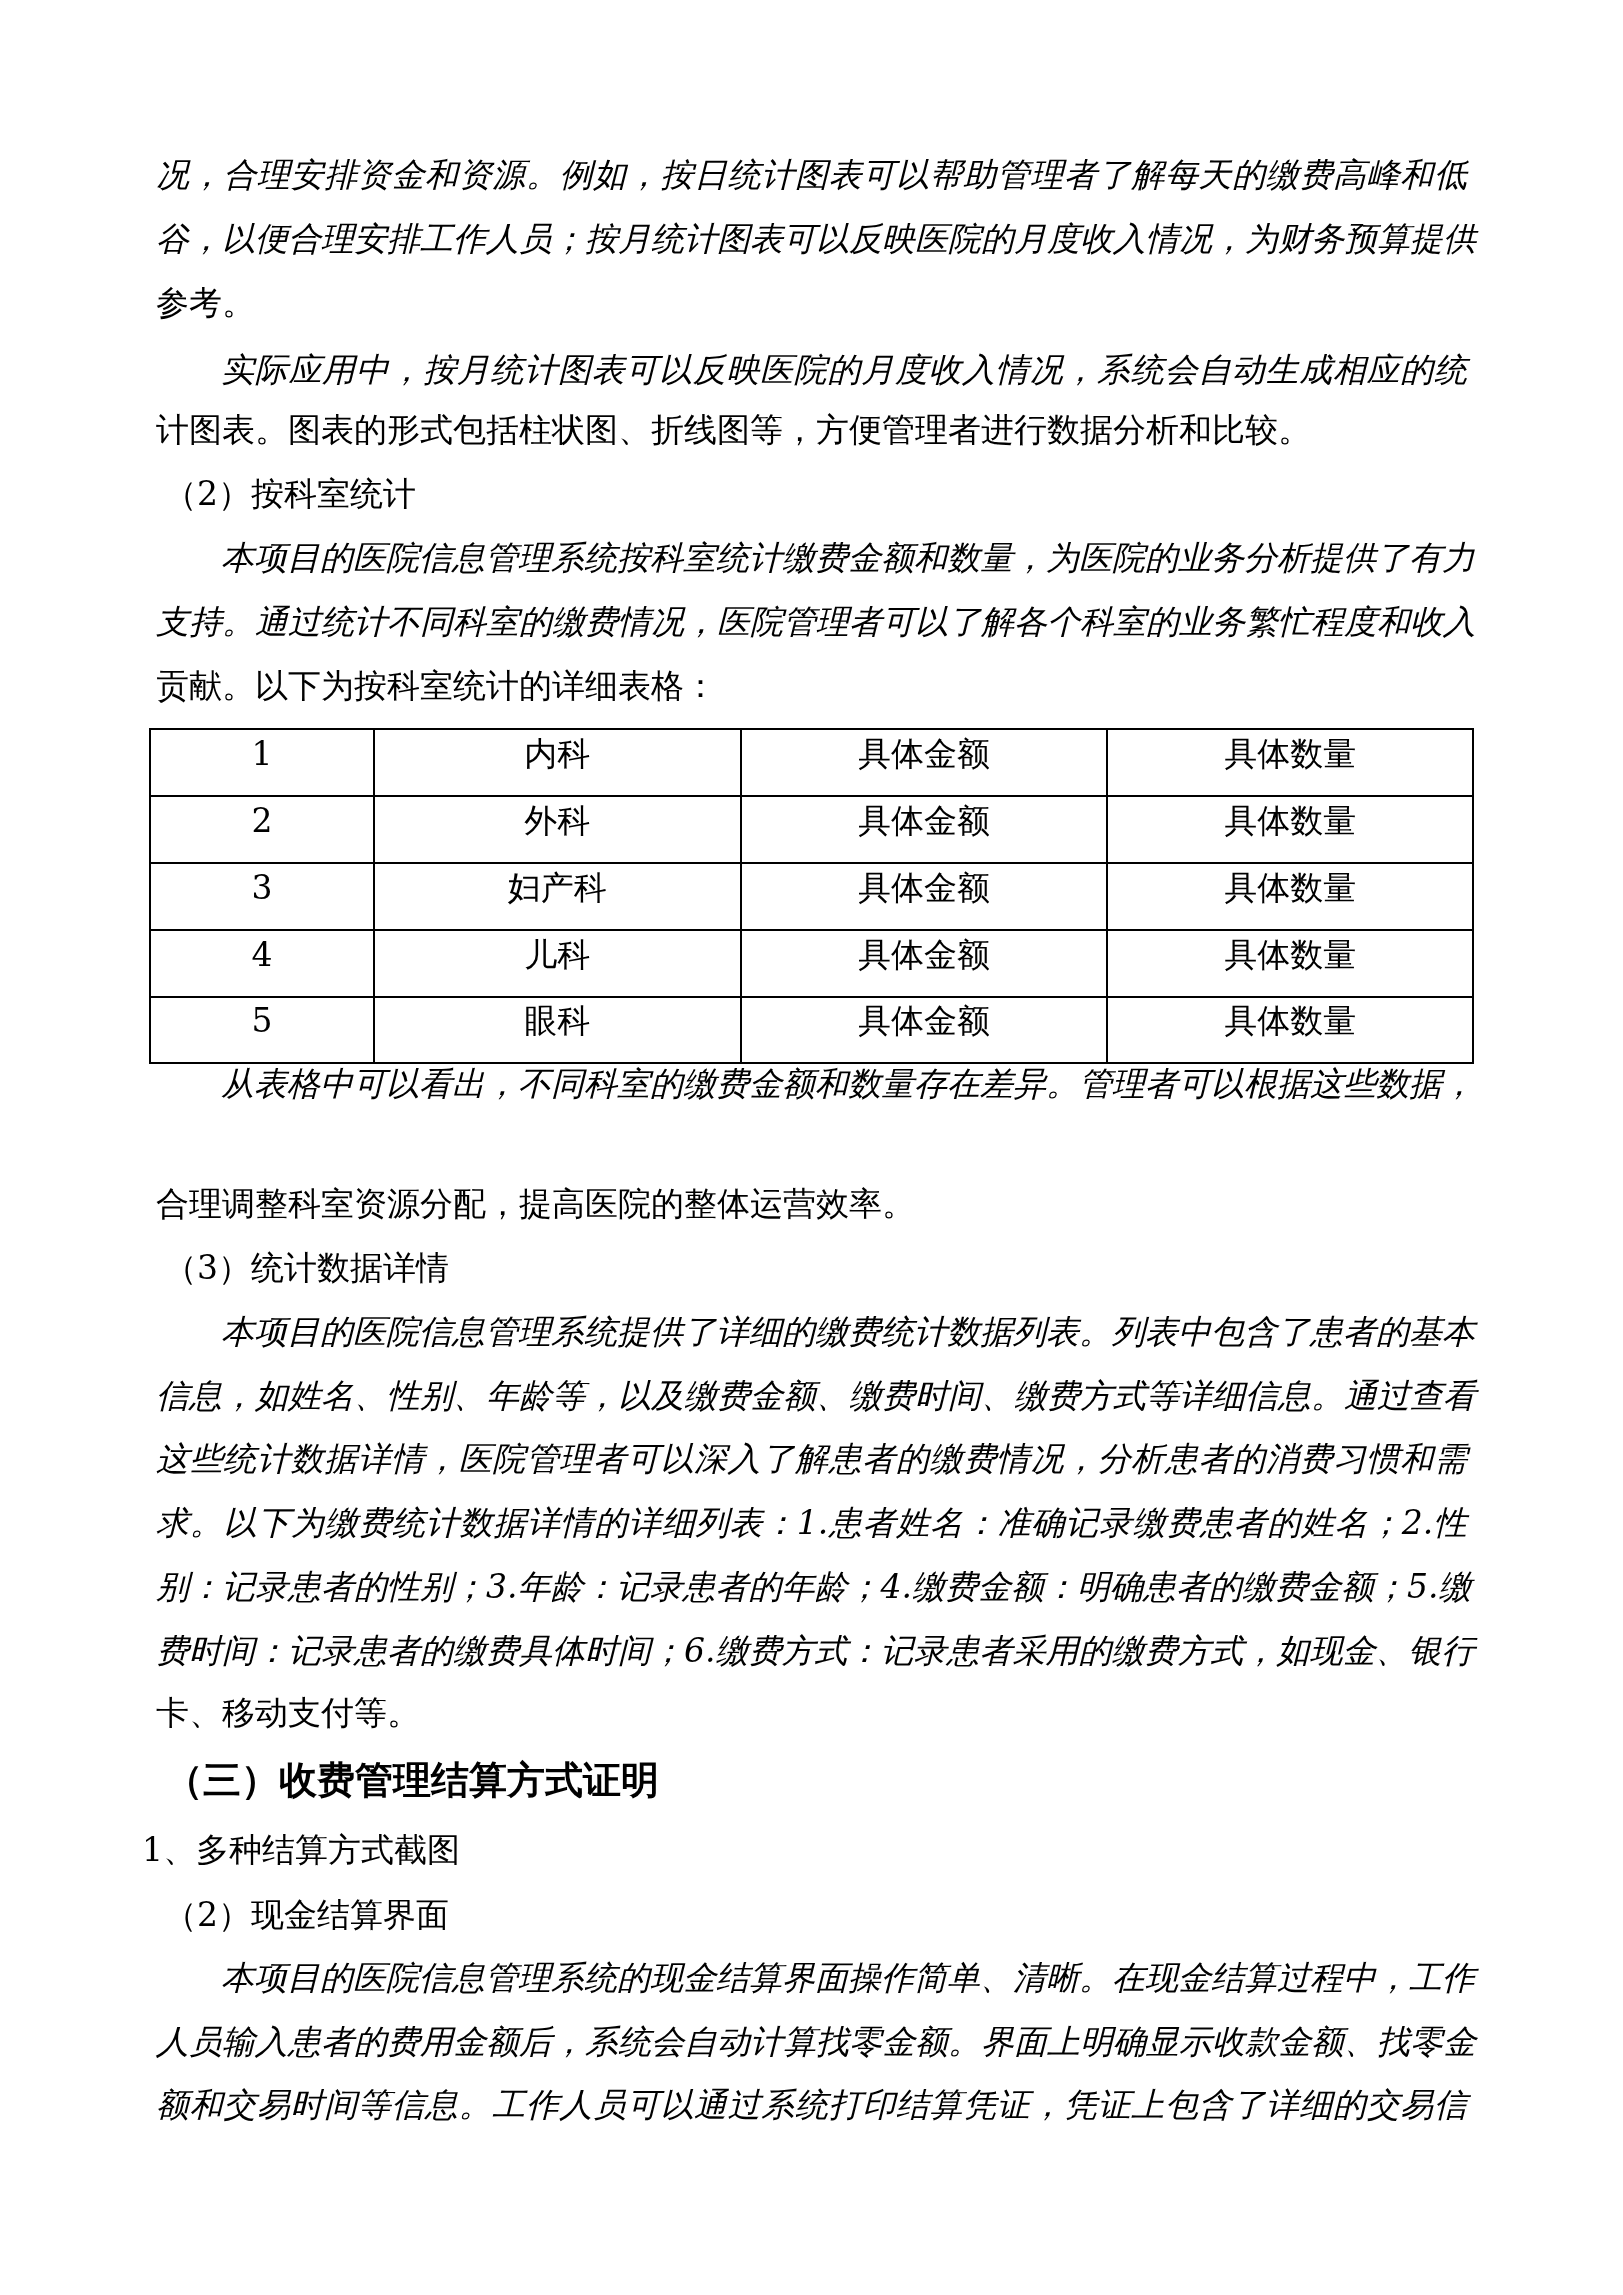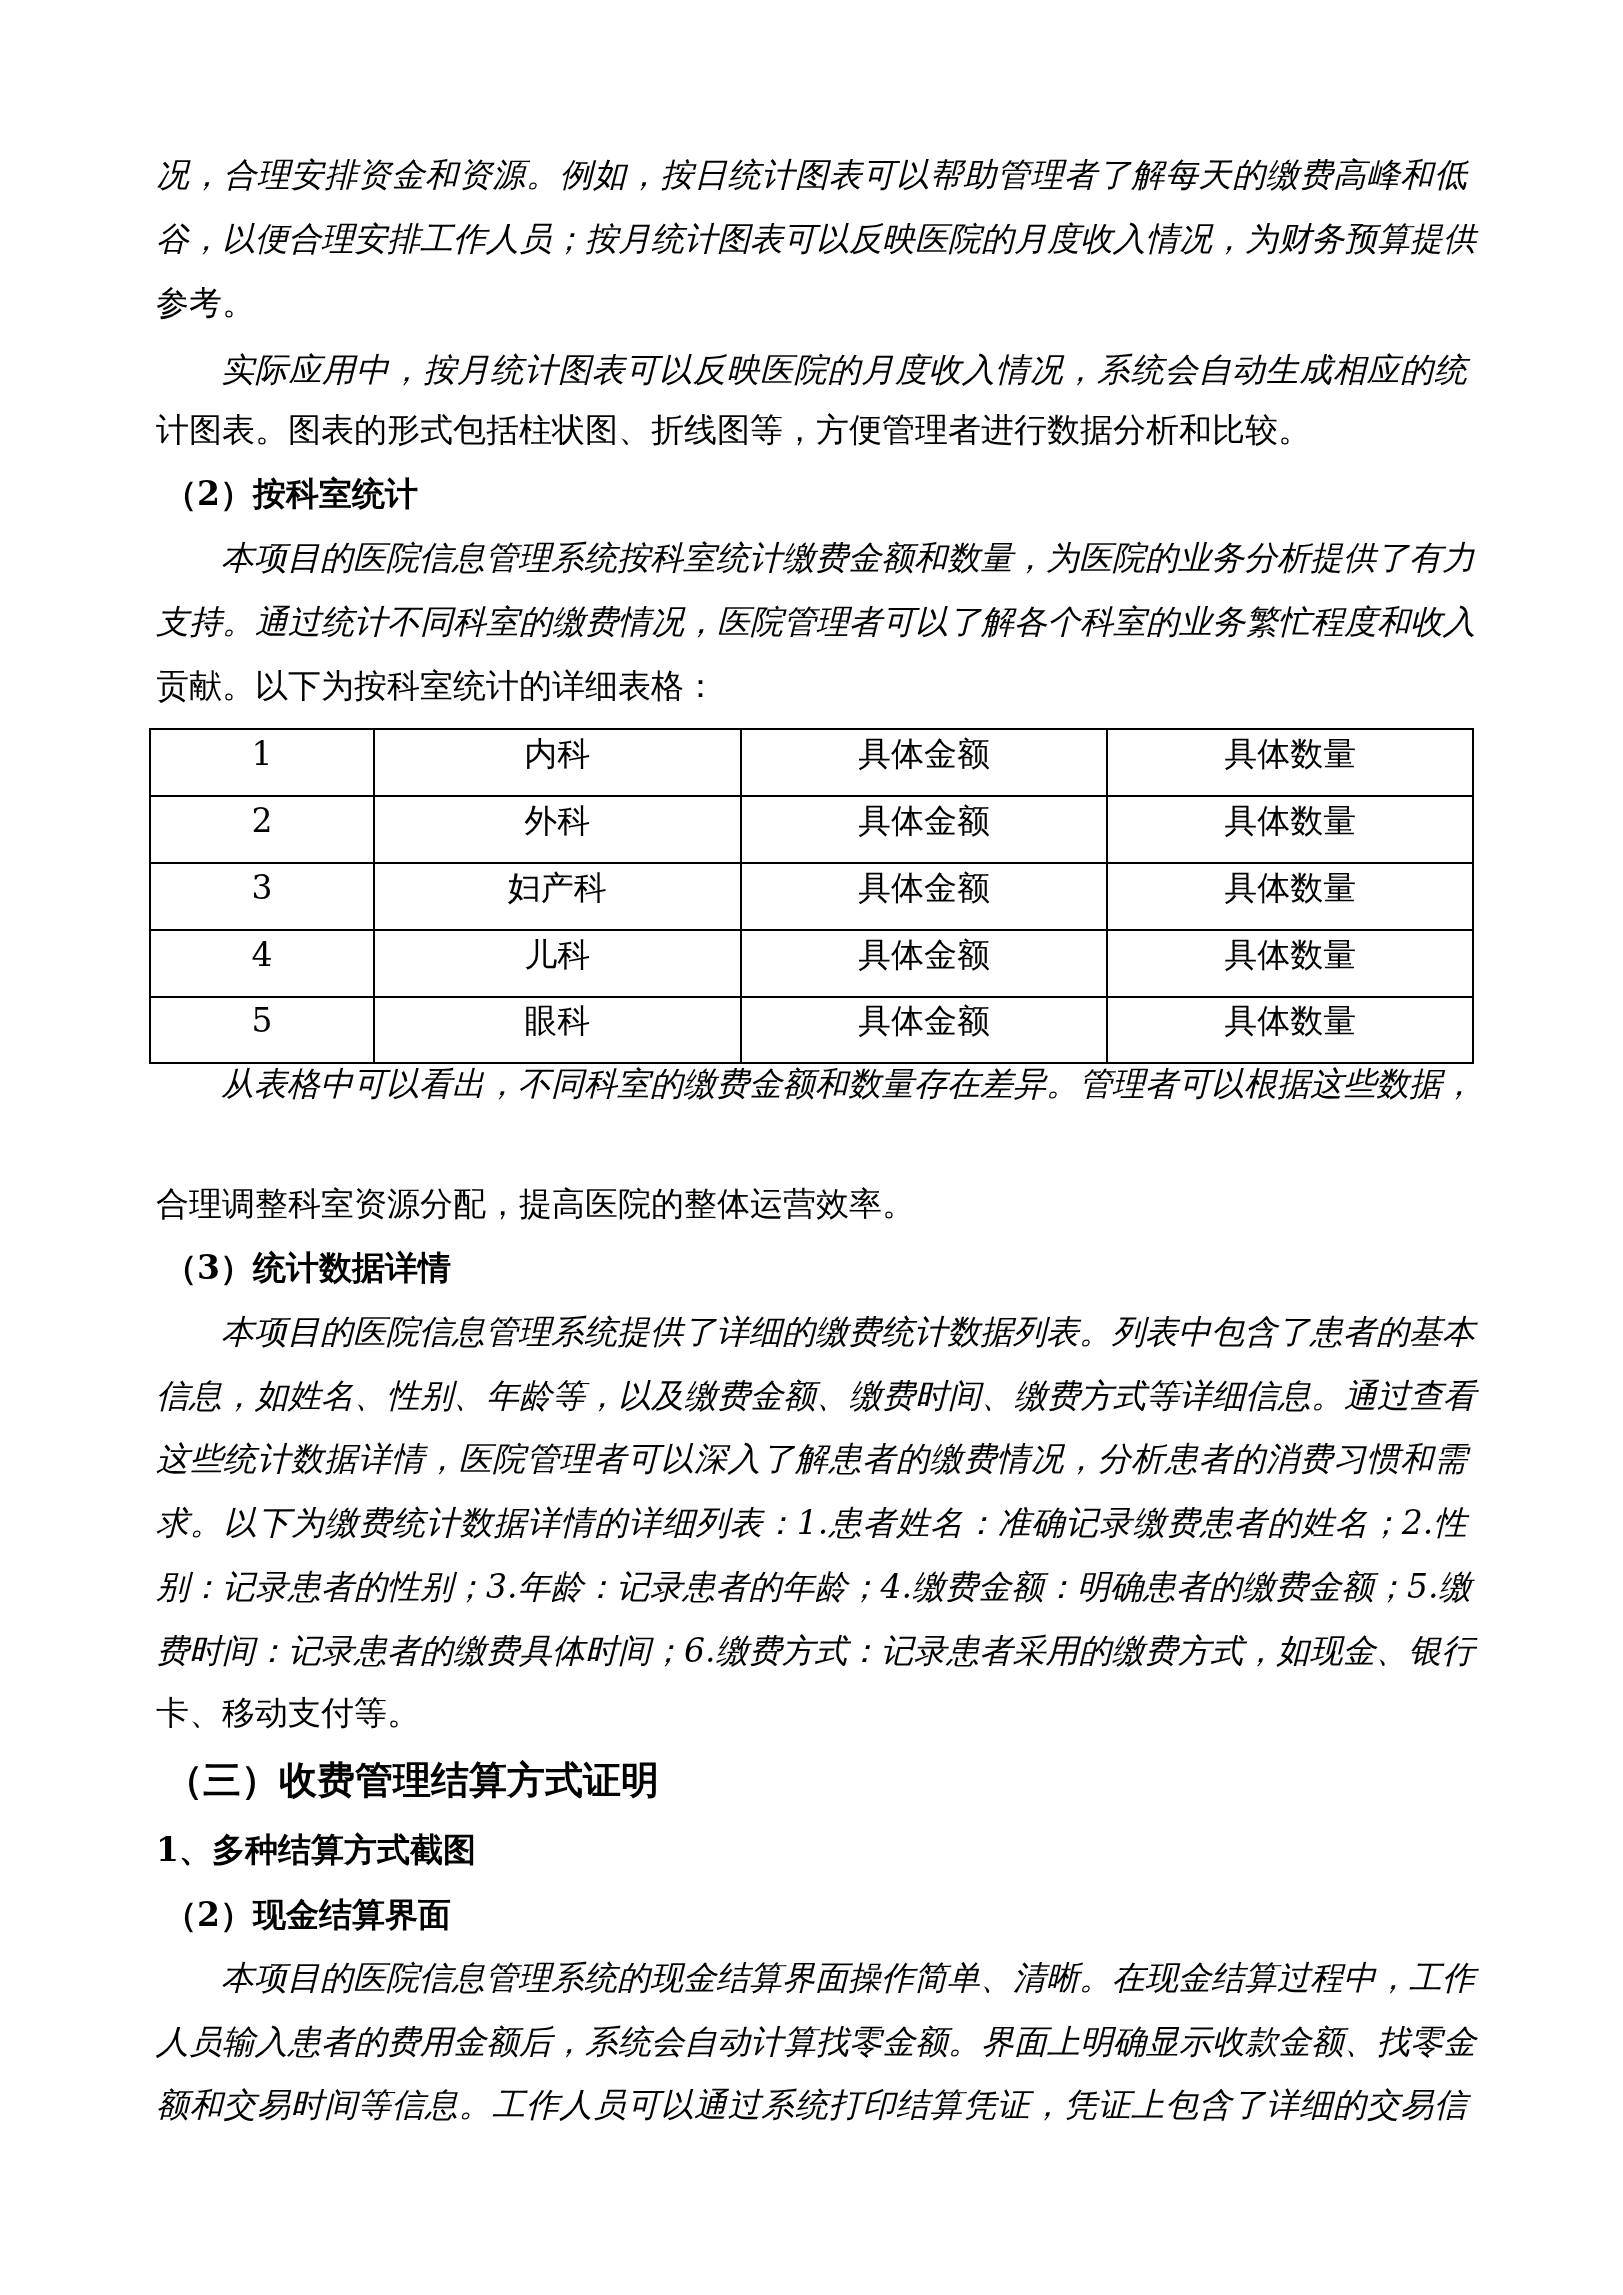--- a/index.html
+++ b/index.html
@@ -2,22 +2,22 @@
 <html style="font-size:10.5px"><head>
 <meta charset="utf-8">
 <style>
   html, body { margin: 0; padding: 0; background: #ffffff; }
   body { width: 1623px; height: 2295px; position: relative; overflow: hidden;
          font-family: "DejaVu Serif", "Liberation Serif", serif; color: #000; }
   .line { position: absolute; left: 156px; width: 1311px; height: 64px; line-height: 64px;
           font-size: 33px; white-space: nowrap; overflow: visible; }
   .just { text-align: justify; text-align-last: justify; font-style: italic; }
   .indent { left: 221px; width: 1246px; }
-  .h-sub { font-weight: bold; font-size: 33px; left: 164px; width: auto; }
-  .h-num { font-weight: bold; font-size: 33px; left: 156px; width: auto; }
+  .h-sub { font-weight: normal; font-size: 33px; left: 164px; width: auto; }
+  .h-num { font-weight: normal; font-size: 33px; left: 142px; width: auto; }
   .h-sec { font-weight: bold; font-size: 38px; left: 165px; width: auto; height: 72px; line-height: 72px; }
   table.dept { position: absolute; left: 149px; top: 728px; width: 1325px; border-collapse: collapse;
                font-size: 33px; }
   table.dept td { border: 2px solid #000; height: 61px; text-align: center; vertical-align: top;
                   padding: 3.9px 0 0 0; line-height: 39px; }
   table.dept col.c1 { width: 224px; } table.dept col.c2 { width: 367px; }
   table.dept col.c3 { width: 367px; } table.dept col.c4 { width: 366px; }
 </style>
 </head>
 <body>

